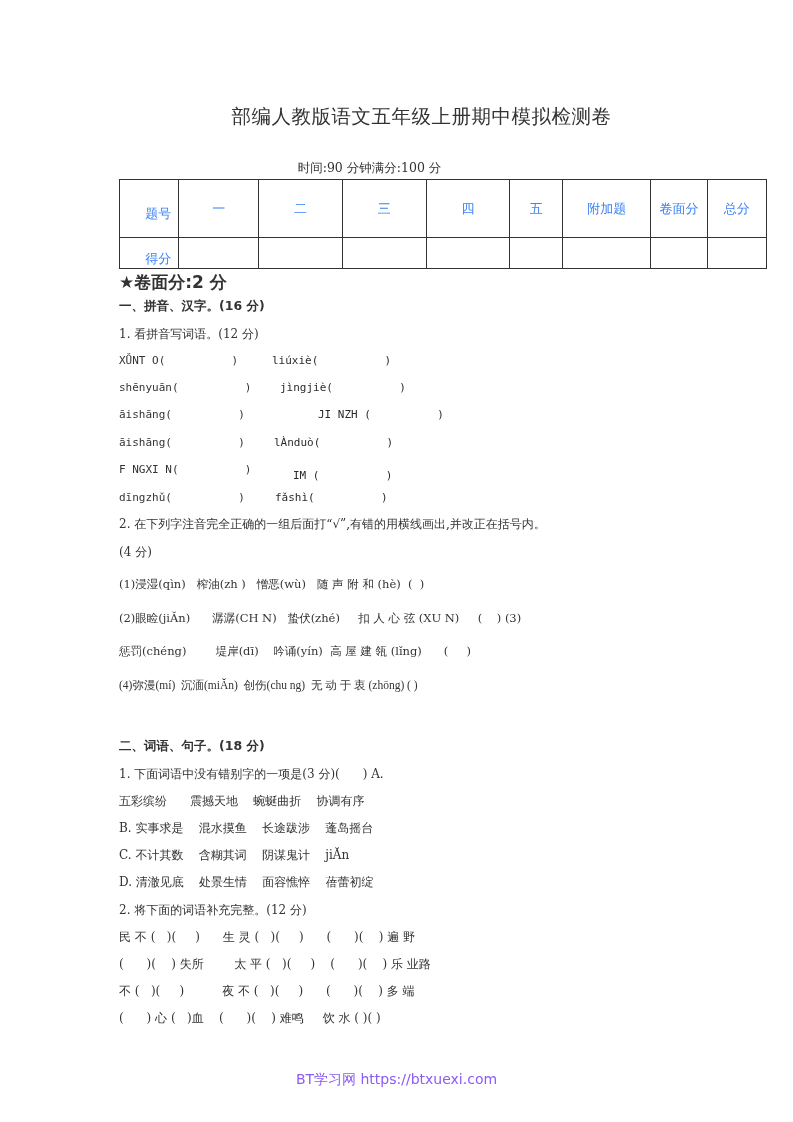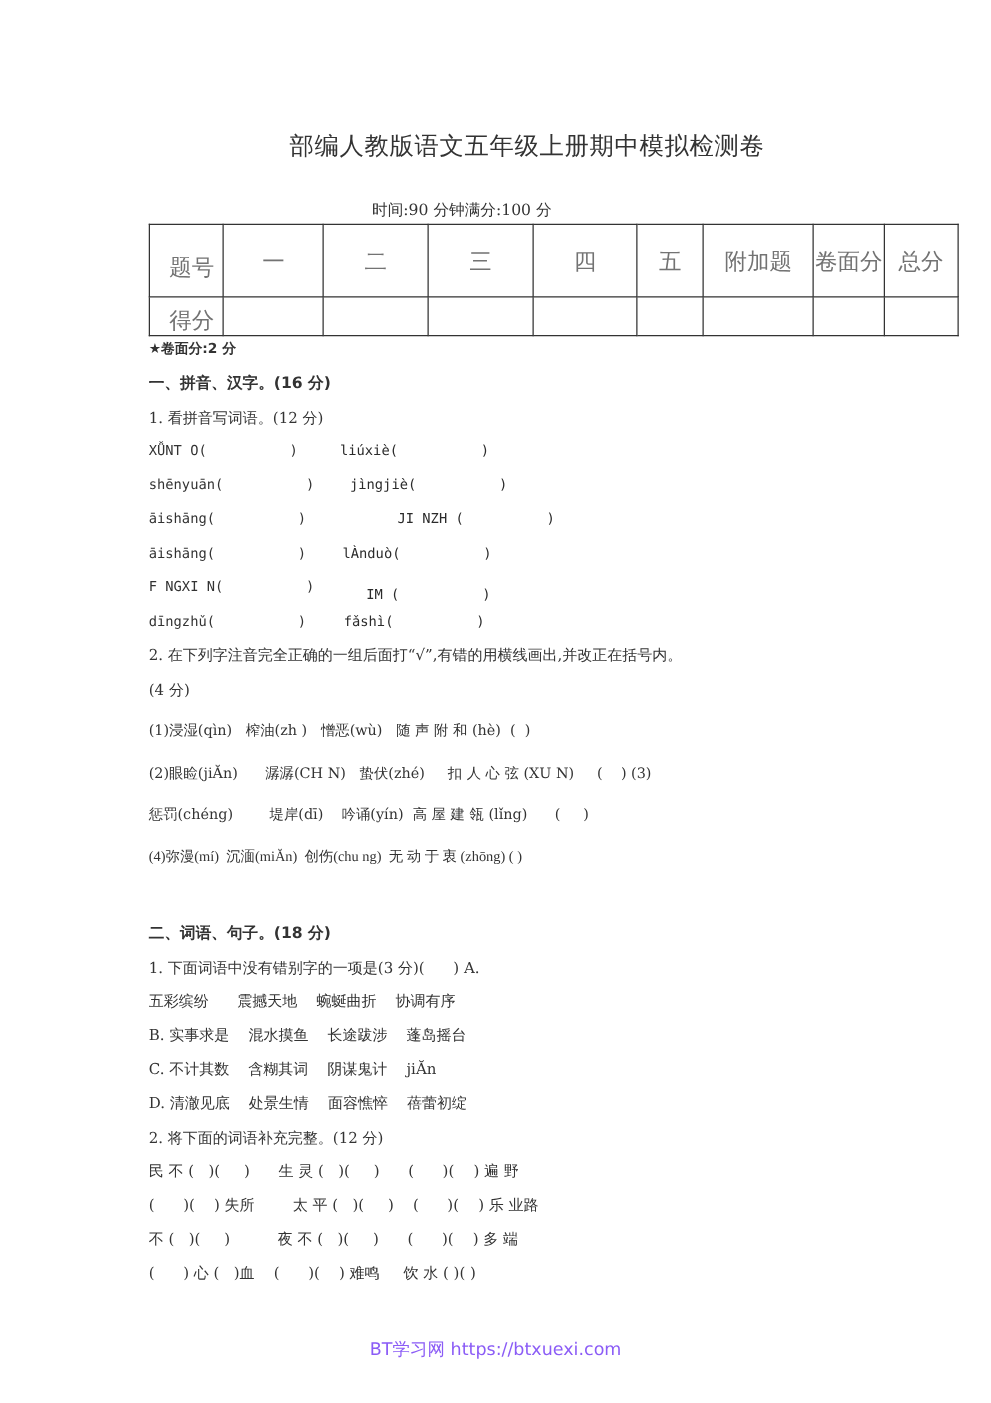--- a/index.html
+++ b/index.html
@@ -3,21 +3,21 @@
 <meta charset="utf-8">
 <style>
   html, body { margin: 0; padding: 0; background: #ffffff; }
   body { width: 793px; height: 1122px; position: relative; overflow: hidden;
          font-family: "DejaVu Serif", "Liberation Serif", serif; color: #2b2b2b; }
   .abs { position: absolute; white-space: pre; }
   .title { left: 0; width: 843px; top: 103px; text-align: center; font-size: 19.5px;
            color: #333; font-family: "DejaVu Sans", "Liberation Sans", sans-serif; letter-spacing: 0.5px; }
   .subtitle { left: 0; width: 739px; top: 160px; text-align: center; font-size: 12.5px; color: #333; }
   table.score { position: absolute; left: 119px; top: 179px; border-collapse: collapse;
-                width: 648px; font-size: 18px; color: #737373; }
+                width: 648px; font-size: 13px; color: #3b82f6; }
   table.score td { border: 1.3px solid #333; padding: 0; text-align: center; }
   table.score tr.r1 td { height: 47px; }
   table.score tr.r2 td { height: 30px; }
   table.score td.rowhead { text-align: right; padding-right: 7px; vertical-align: bottom; }
   table.score tr.r1 td.rowhead { vertical-align: middle; padding-top: 10px; }
   .bold { font-weight: bold; color: #1a1a1a; font-family: "DejaVu Sans", "Liberation Sans", sans-serif; }
   .line { font-size: 12px; color: #333; left: 119px; }
   .mono { font-family: "DejaVu Sans Mono", "Liberation Mono", monospace; font-size: 11px; }
   .footer { left: 0; width: 793px; top: 1071px; text-align: center; font-size: 14px; color: #8b5cf6;
             font-family: "DejaVu Sans", "Liberation Sans", sans-serif; }
@@ -48,21 +48,21 @@
     <td></td>
     <td></td>
     <td></td>
     <td></td>
     <td></td>
     <td></td>
   </tr>
 </tbody>
   </table>
 
-<div class="abs line bold" style="top:271px; font-size:11px;">★卷面分:2 分</div>
+<div class="abs line bold" style="top:271px; font-size:17px;">★卷面分:2 分</div>
 
 <div class="abs line bold" style="top:298px; font-size:12.5px;">一、拼音、汉字。(16 分)</div>
 <div class="abs line" style="top:326px;">1. 看拼音写词语。(12 分)</div>
 
 <div class="abs line mono" style="top:354px;">XǙNT O(          )</div>
 <div class="abs mono" style="left:272px; top:354px;">liúxiè(          )</div>
 
 <div class="abs line mono" style="top:381px;">shēnyuān(          )</div>
 <div class="abs mono" style="left:280px; top:381px;">jìngjiè(          )</div>
 

